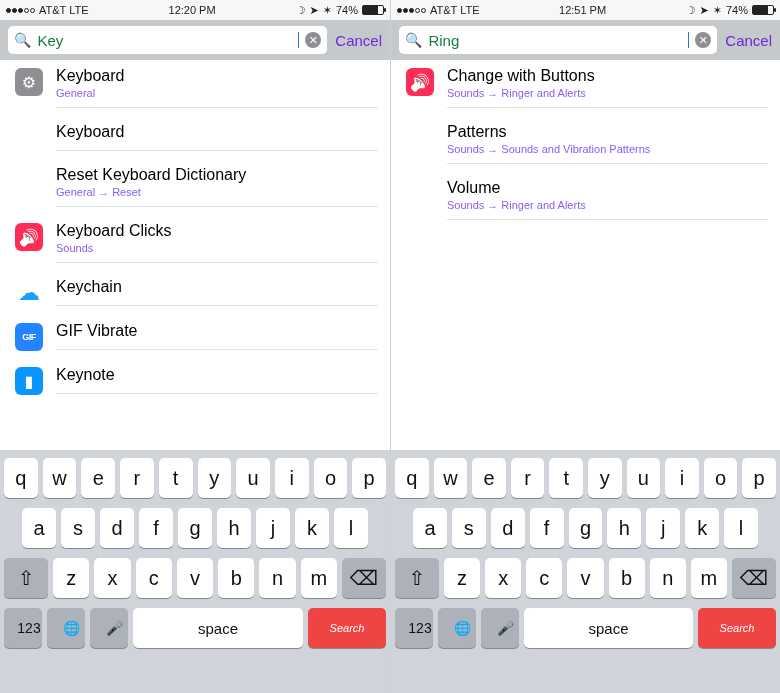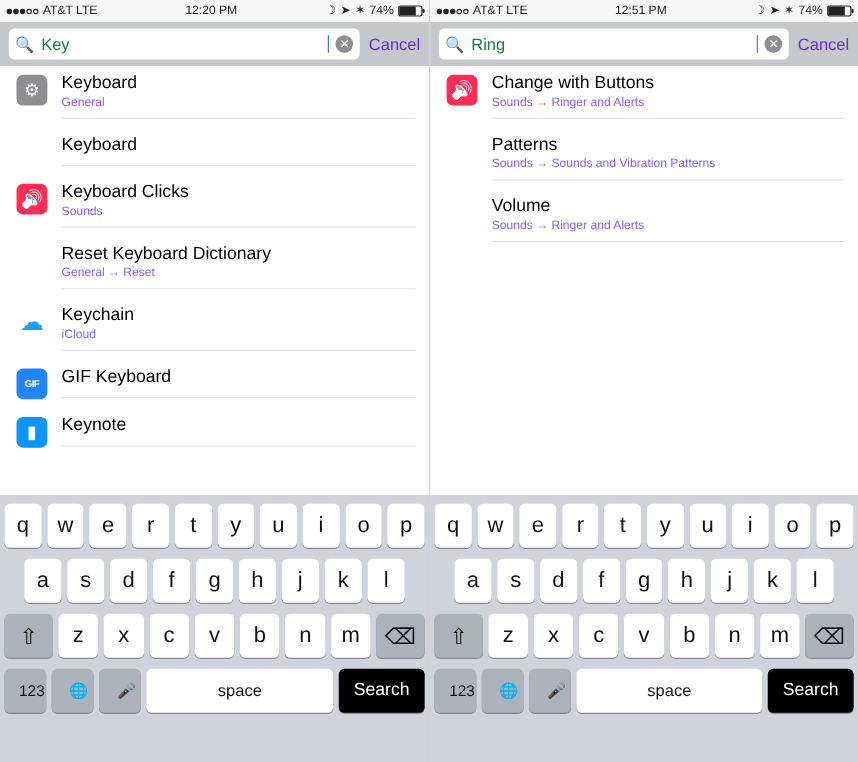--- a/index.html
+++ b/index.html
@@ -52,21 +52,21 @@
   .ico-keynote::before { content: "▮"; color: #fff; }
 
   
   .kb { height: 243px; background: #d0d3d9; padding: 8px 4px 5px 4px; display: flex; flex-direction: column; gap: 10px; }
   .krow { display: flex; gap: 5px; justify-content: center; }
   .key { background: #fff; border-radius: 5px; box-shadow: 0 1px 0 rgba(0,0,0,0.35); height: 40px; display: flex; align-items: center; justify-content: center; font-size: 20px; color: #111; flex: 1; }
   .key.func { background: #adb1ba; }
   .key.shift, .key.bksp { flex: 0 0 44px; }
   .key.num, .key.globe, .key.mic { flex: 0 0 38px; background: #adb1ba; font-size: 14px; padding-left: 12px; }
   .key.space { flex: 1; background: #fff; font-size: 15px; }
-  .key.search { flex: 0 0 78px; background: #000000; color: #fff; font-size: 16px; }
+  .key.search { flex: 0 0 78px; background: #ef4444; color: #fff; font-size: 11px; font-style: italic; }
   .krow.r2 { padding: 0 18px; }
 </style>
 </head>
 <body>
 
 <div class="canvas" id="canvas">
     <div class="phone">
       <div class="status-bar">
         <div class="sb-left">
           <div class="sig-dots">
@@ -108,50 +108,49 @@
             <div class="sub"><span>General</span></div>
           </div>
         </div>
         <div class="row">
           <div class="iconslot"></div>
           <div class="body">
             <div class="title">Keyboard</div>
           </div>
         </div>
         <div class="row">
+          <div class="iconslot"></div>
+          <div class="body">
+            <div class="title">Reset Keyboard Dictionary</div>
+            <div class="sub"><span>General</span><span class="arr">→</span><span>Reset</span></div>
+          </div>
+        </div>
+        <div class="row">
           <div class="iconslot">
             <div class="app-ico ico-speaker"></div>
           </div>
           <div class="body">
             <div class="title">Keyboard Clicks</div>
             <div class="sub"><span>Sounds</span></div>
           </div>
         </div>
         <div class="row">
-          <div class="iconslot"></div>
-          <div class="body">
-            <div class="title">Reset Keyboard Dictionary</div>
-            <div class="sub"><span>General</span><span class="arr">→</span><span>Reset</span></div>
-          </div>
-        </div>
-        <div class="row">
           <div class="iconslot">
             <div class="app-ico ico-cloud"></div>
           </div>
           <div class="body">
             <div class="title">Keychain</div>
-            <div class="sub"><span>iCloud</span></div>
           </div>
         </div>
         <div class="row">
           <div class="iconslot">
             <div class="app-ico ico-gif"></div>
           </div>
           <div class="body">
-            <div class="title">GIF Keyboard</div>
+            <div class="title">GIF Vibrate</div>
           </div>
         </div>
         <div class="row">
           <div class="iconslot">
             <div class="app-ico ico-keynote"></div>
           </div>
           <div class="body">
             <div class="title">Keynote</div>
           </div>
         </div>

